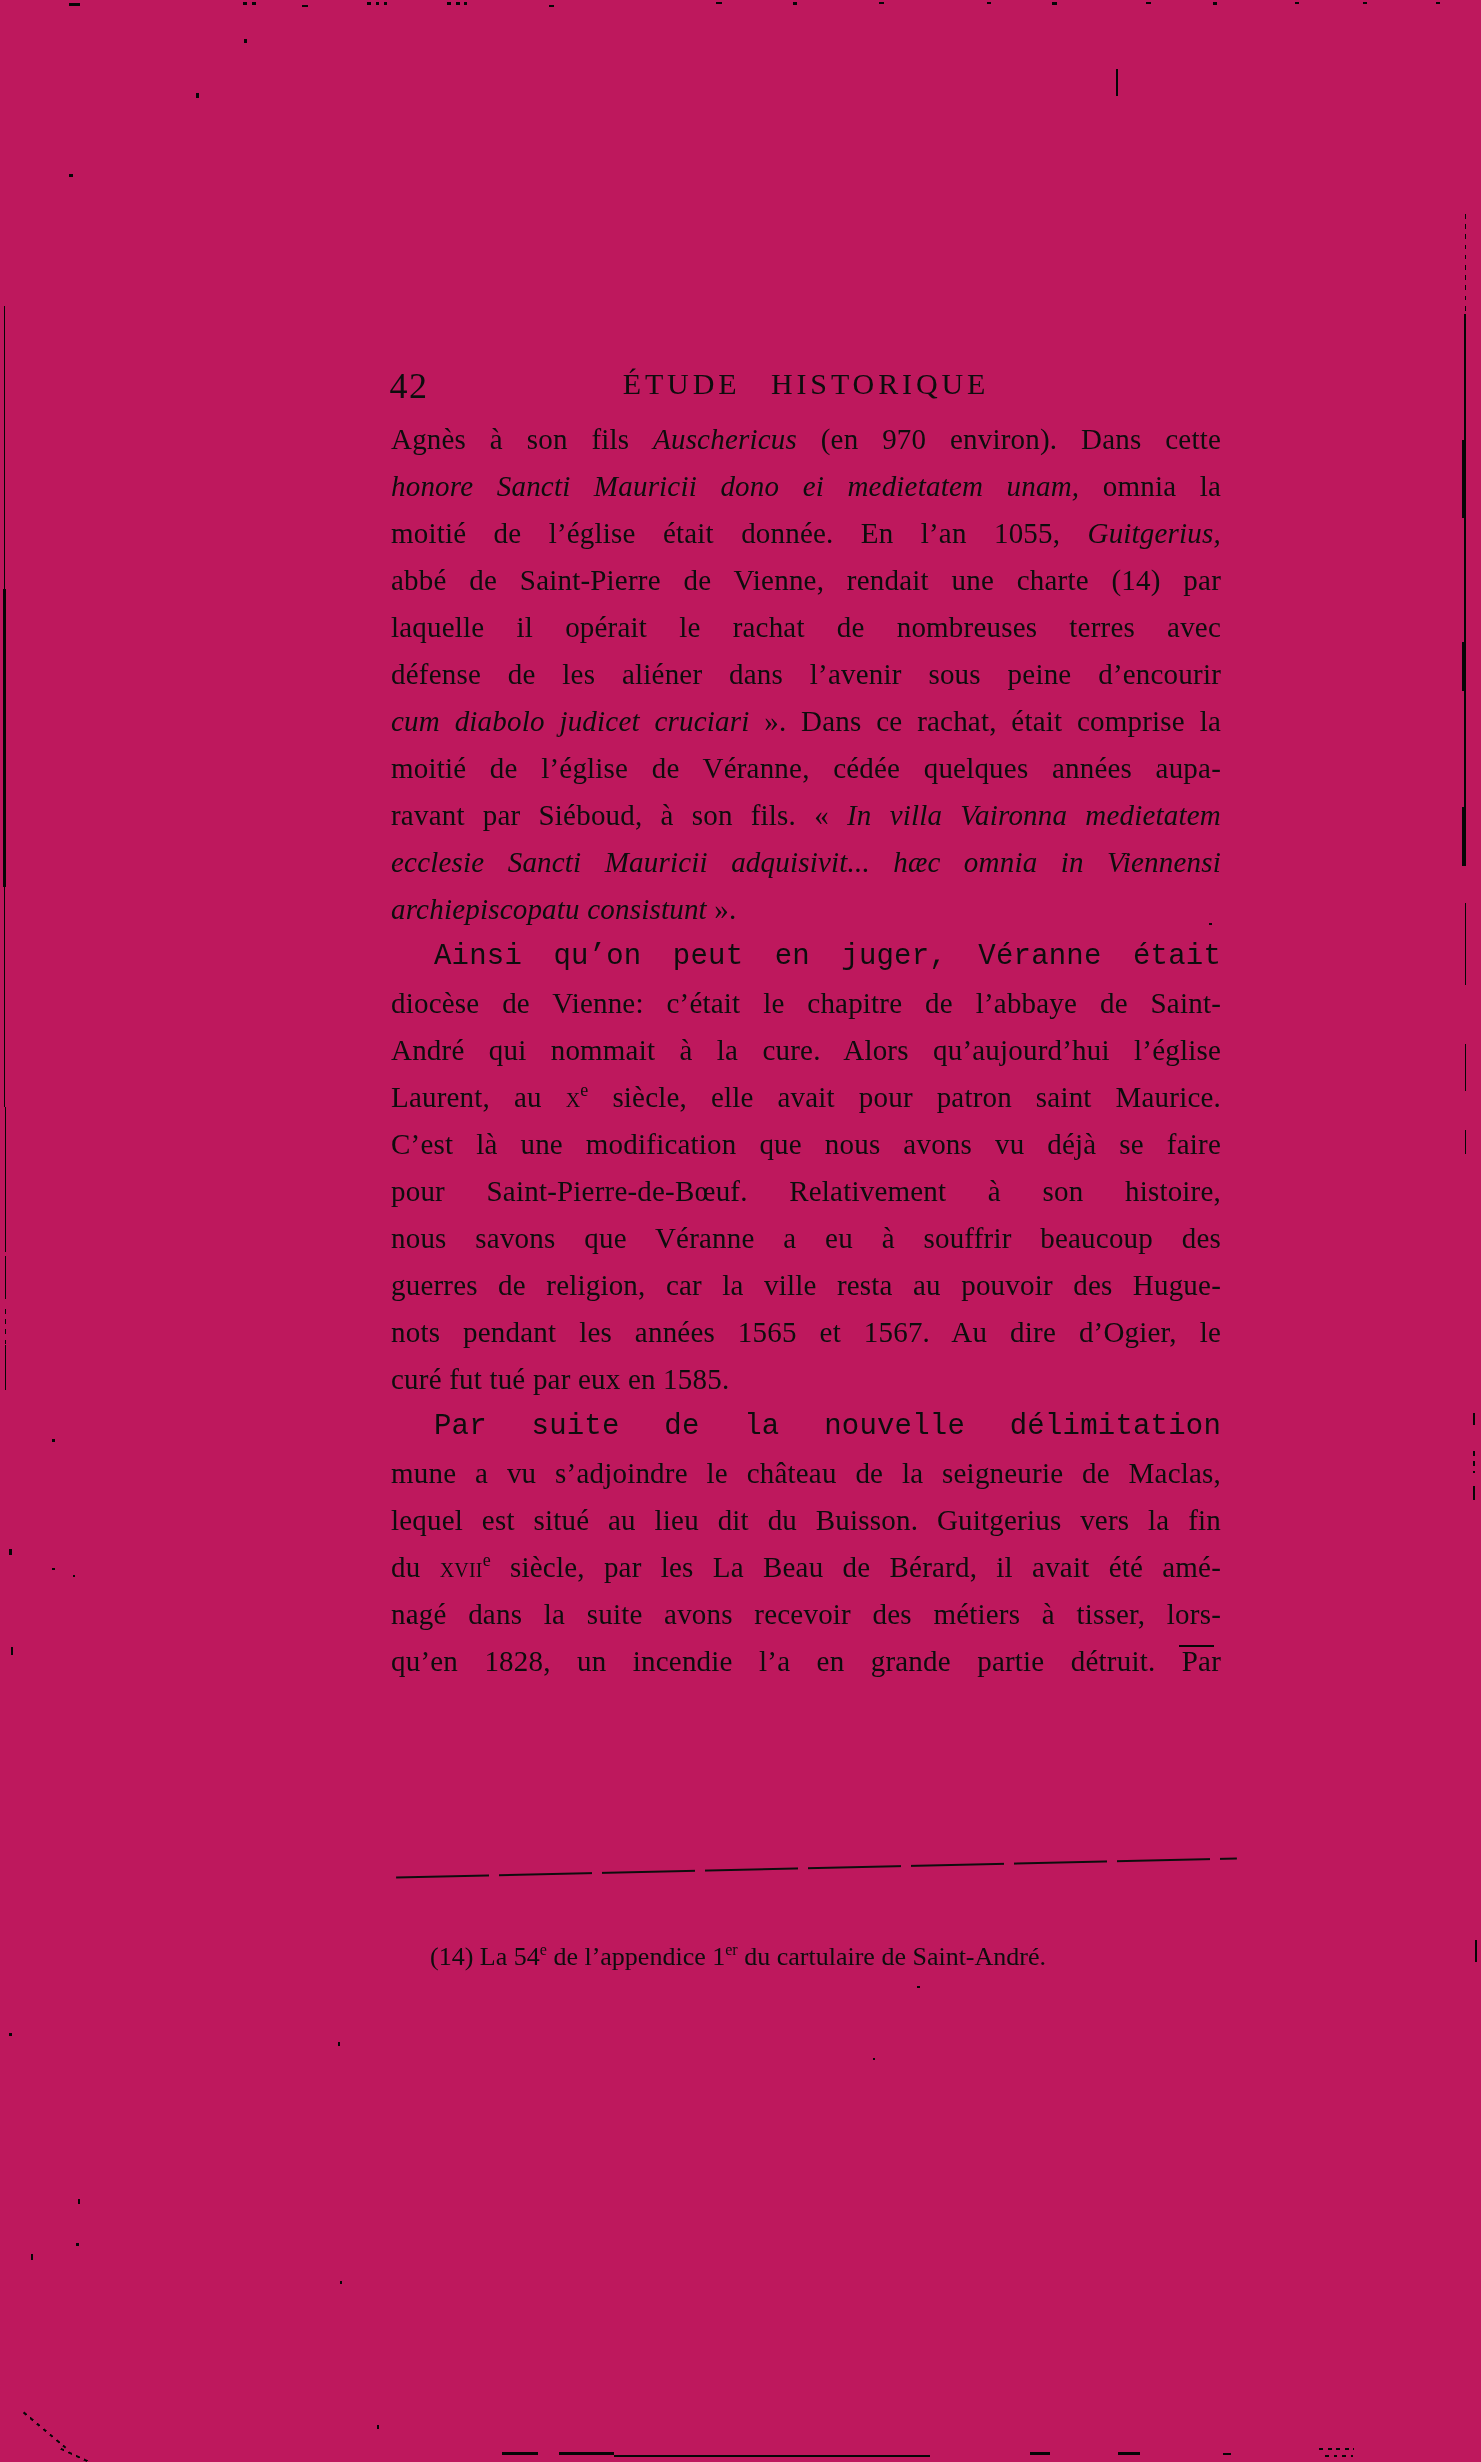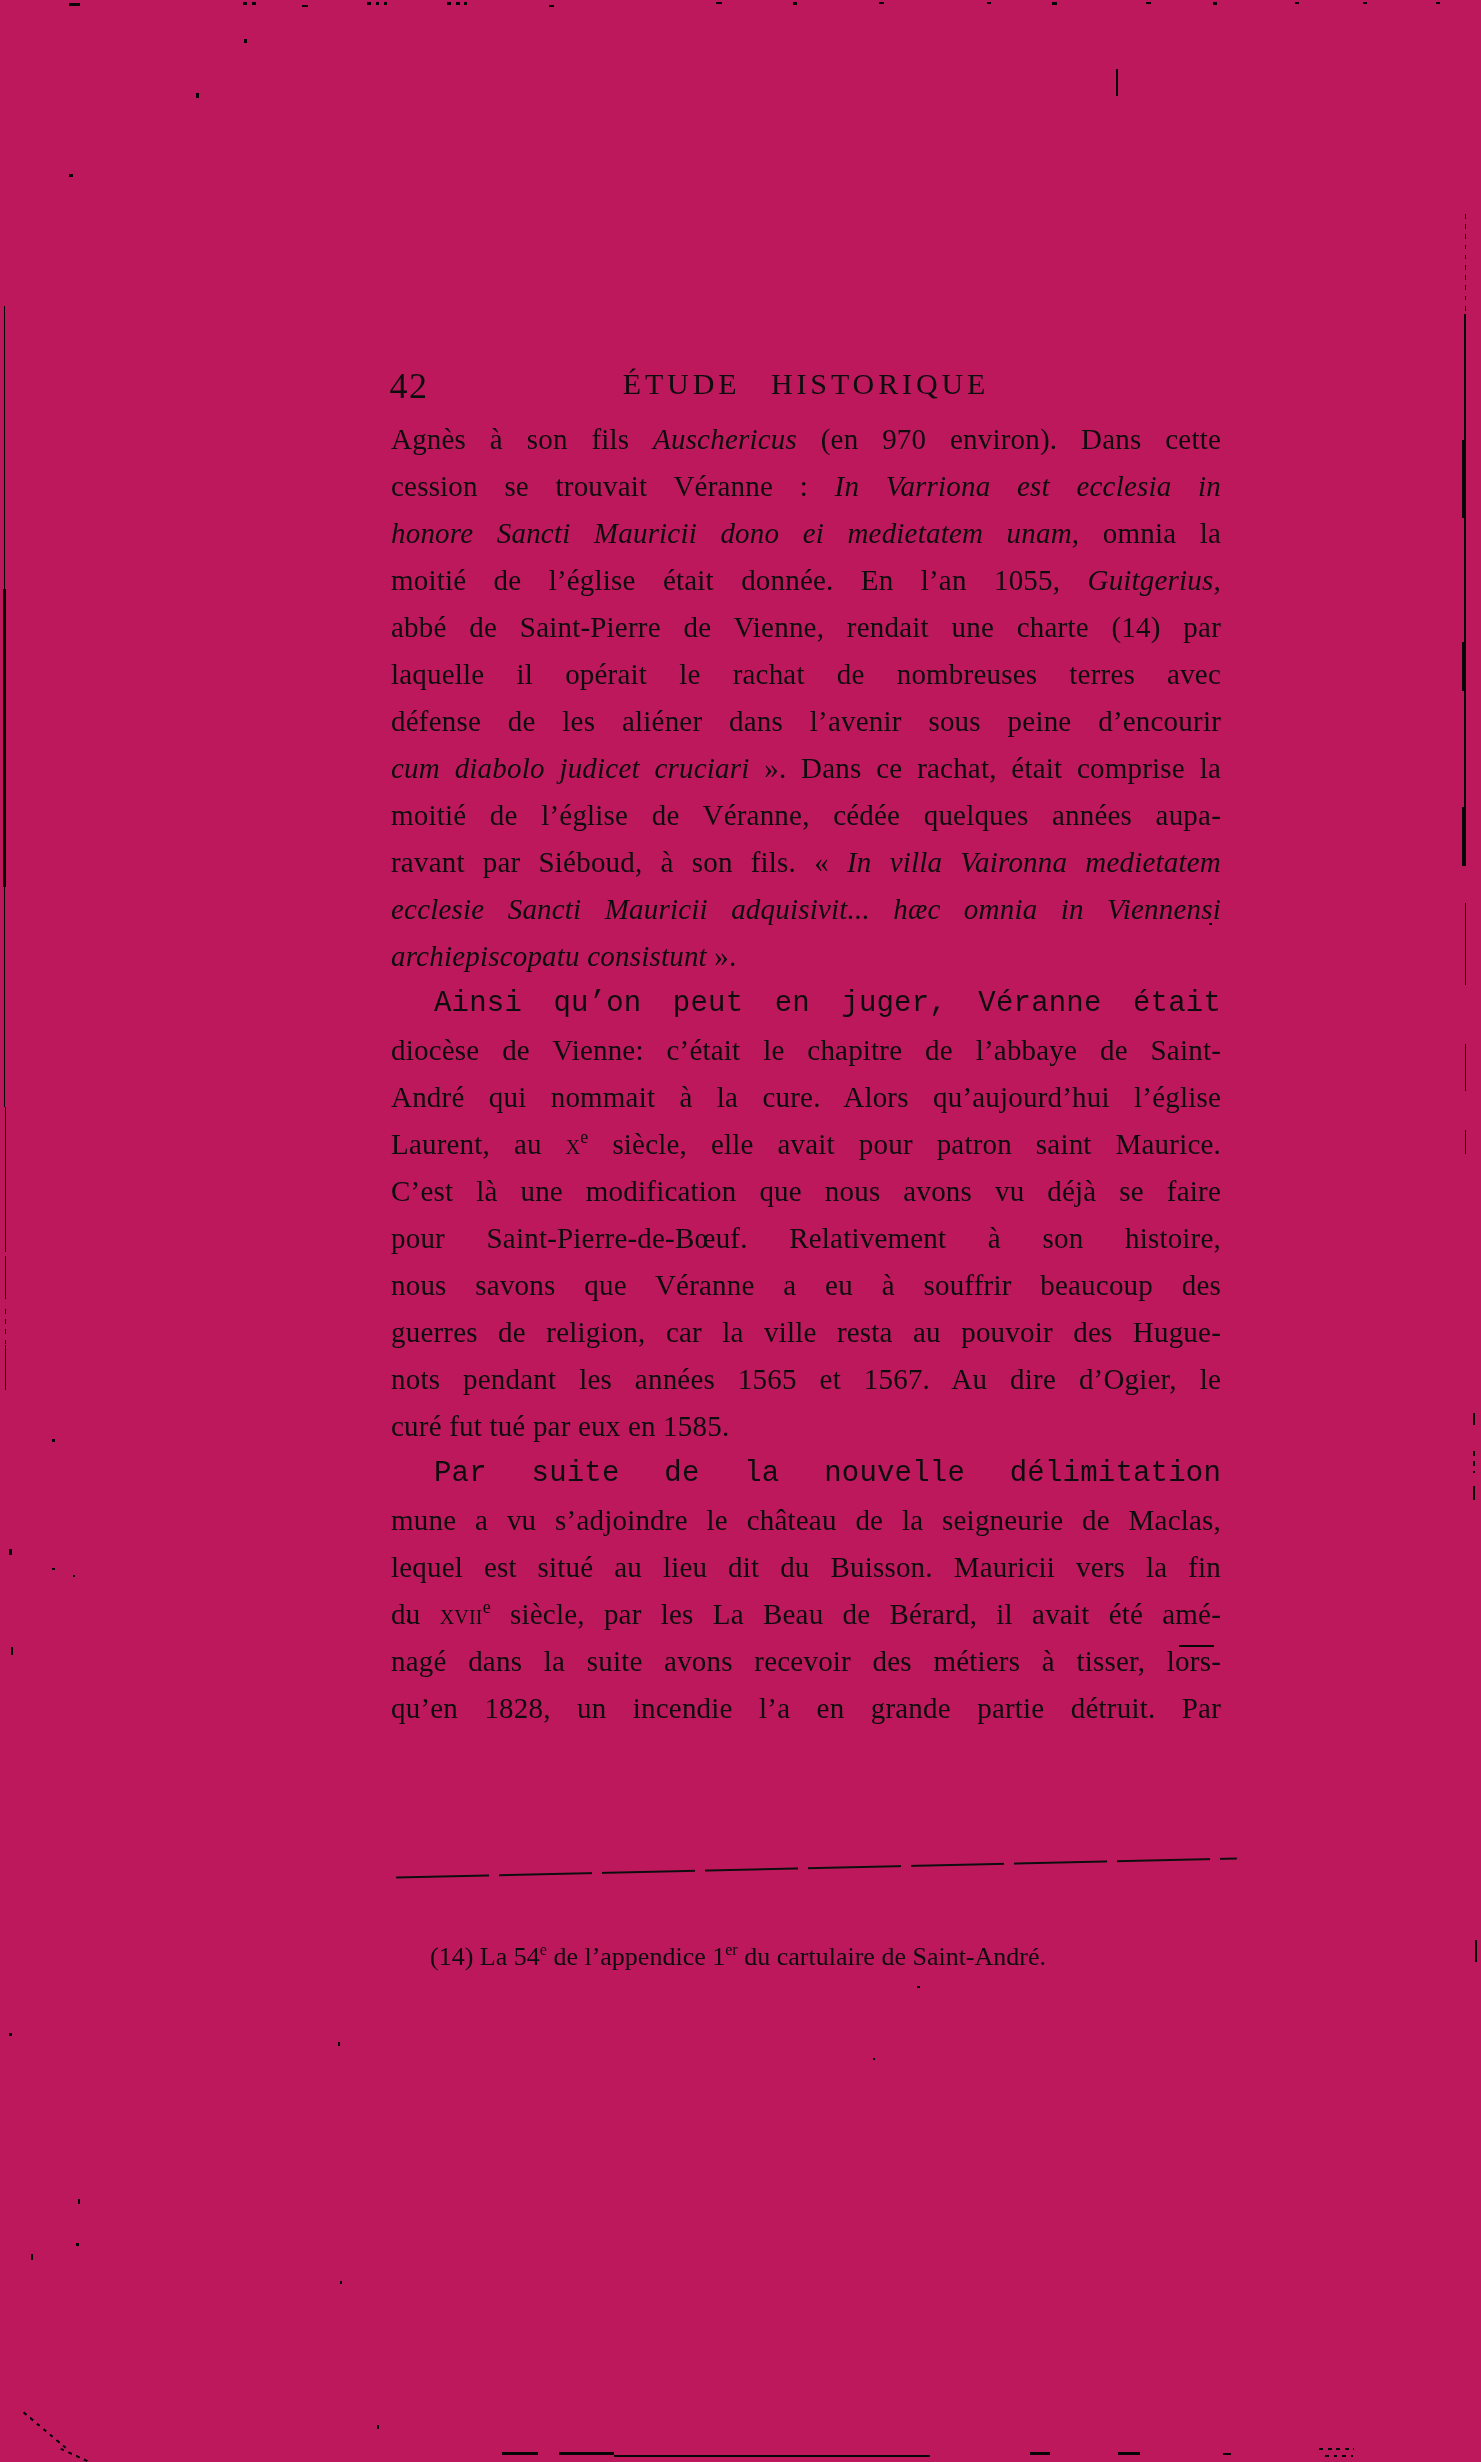--- a/index.html
+++ b/index.html
@@ -60,21 +60,20 @@
 
 <div class="page">
 
   <div class="header-row">
     <span class="pagenum">42</span>
     <span class="runtitle">ÉTUDE HISTORIQUE</span>
   </div>
 
   <div class="textblock" id="body-lines">
       <div class="line"><span>Agnès à son fils </span><span class="it">Auschericus</span><span> (en 970 environ). Dans cette</span></div>
-      <div class="line"><span>cession se trouvait Véranne : </span><span class="it">In Varriona est ecclesia in</span></div>
       <div class="line"><span class="it">honore Sancti Mauricii dono ei medietatem unam,</span><span> omnia la</span></div>
       <div class="line"><span>moitié de l’église était donnée. En l’an 1055, </span><span class="it">Guitgerius,</span></div>
       <div class="line"><span>abbé de Saint-Pierre de Vienne, rendait une charte (14) par</span></div>
       <div class="line"><span>laquelle il opérait le rachat de nombreuses terres avec</span></div>
       <div class="line"><span>défense de les aliéner dans l’avenir sous peine d’encourir</span></div>
       <div class="line"><span class="it">cum diabolo judicet cruciari </span><span>». Dans ce rachat, était comprise la</span></div>
       <div class="line"><span>moitié de l’église de Véranne, cédée quelques années aupa-</span></div>
       <div class="line"><span>ravant par Siéboud, à son fils. « </span><span class="it">In villa Vaironna medietatem</span></div>
       <div class="line"><span class="it">ecclesie Sancti Mauricii adquisivit... hæc omnia in Viennensi</span></div>
       <div class="line left"><span class="it">archiepiscopatu consistunt </span><span>».</span></div>
@@ -83,21 +82,21 @@
       <div class="line"><span>André qui nommait à la cure. Alors qu’aujourd’hui l’église</span></div>
       <div class="line"><span>Laurent, au </span><span class="sc">x</span><sup>e</sup><span> siècle, elle avait pour patron saint Maurice.</span></div>
       <div class="line"><span>C’est là une modification que nous avons vu déjà se faire</span></div>
       <div class="line"><span>pour Saint-Pierre-de-Bœuf. Relativement à son histoire,</span></div>
       <div class="line"><span>nous savons que Véranne a eu à souffrir beaucoup des</span></div>
       <div class="line"><span>guerres de religion, car la ville resta au pouvoir des Hugue-</span></div>
       <div class="line"><span>nots pendant les années 1565 et 1567. Au dire d’Ogier, le</span></div>
       <div class="line left"><span>curé fut tué par eux en 1585.</span></div>
       <div class="line indent"><span>Par suite de la nouvelle délimitation territoriale, la com-</span></div>
       <div class="line"><span>mune a vu s’adjoindre le château de la seigneurie de Maclas,</span></div>
-      <div class="line"><span>lequel est situé au lieu dit du Buisson. Mauricii vers la fin</span></div>
+      <div class="line"><span>lequel est situé au lieu dit du Buisson. Guitgerius vers la fin</span></div>
       <div class="line"><span>du </span><span class="sc">xvii</span><sup>e</sup><span> siècle, par les La Beau de Bérard, il avait été amé-</span></div>
       <div class="line"><span>nagé dans la suite avons  recevoir des métiers à tisser, lors-</span></div>
       <div class="line"><span>qu’en 1828, un incendie l’a en grande partie détruit. Par</span></div>
     </div>
 
   <div class="footnote-rule"></div>
 
   <div class="footnote" id="footnote-line"><span>(14) La 54</span><sup>e</sup><span> de l’appendice 1</span><sup>er</sup><span> du cartulaire de Saint-André.</span></div>
 
   <div id="artifacts">

